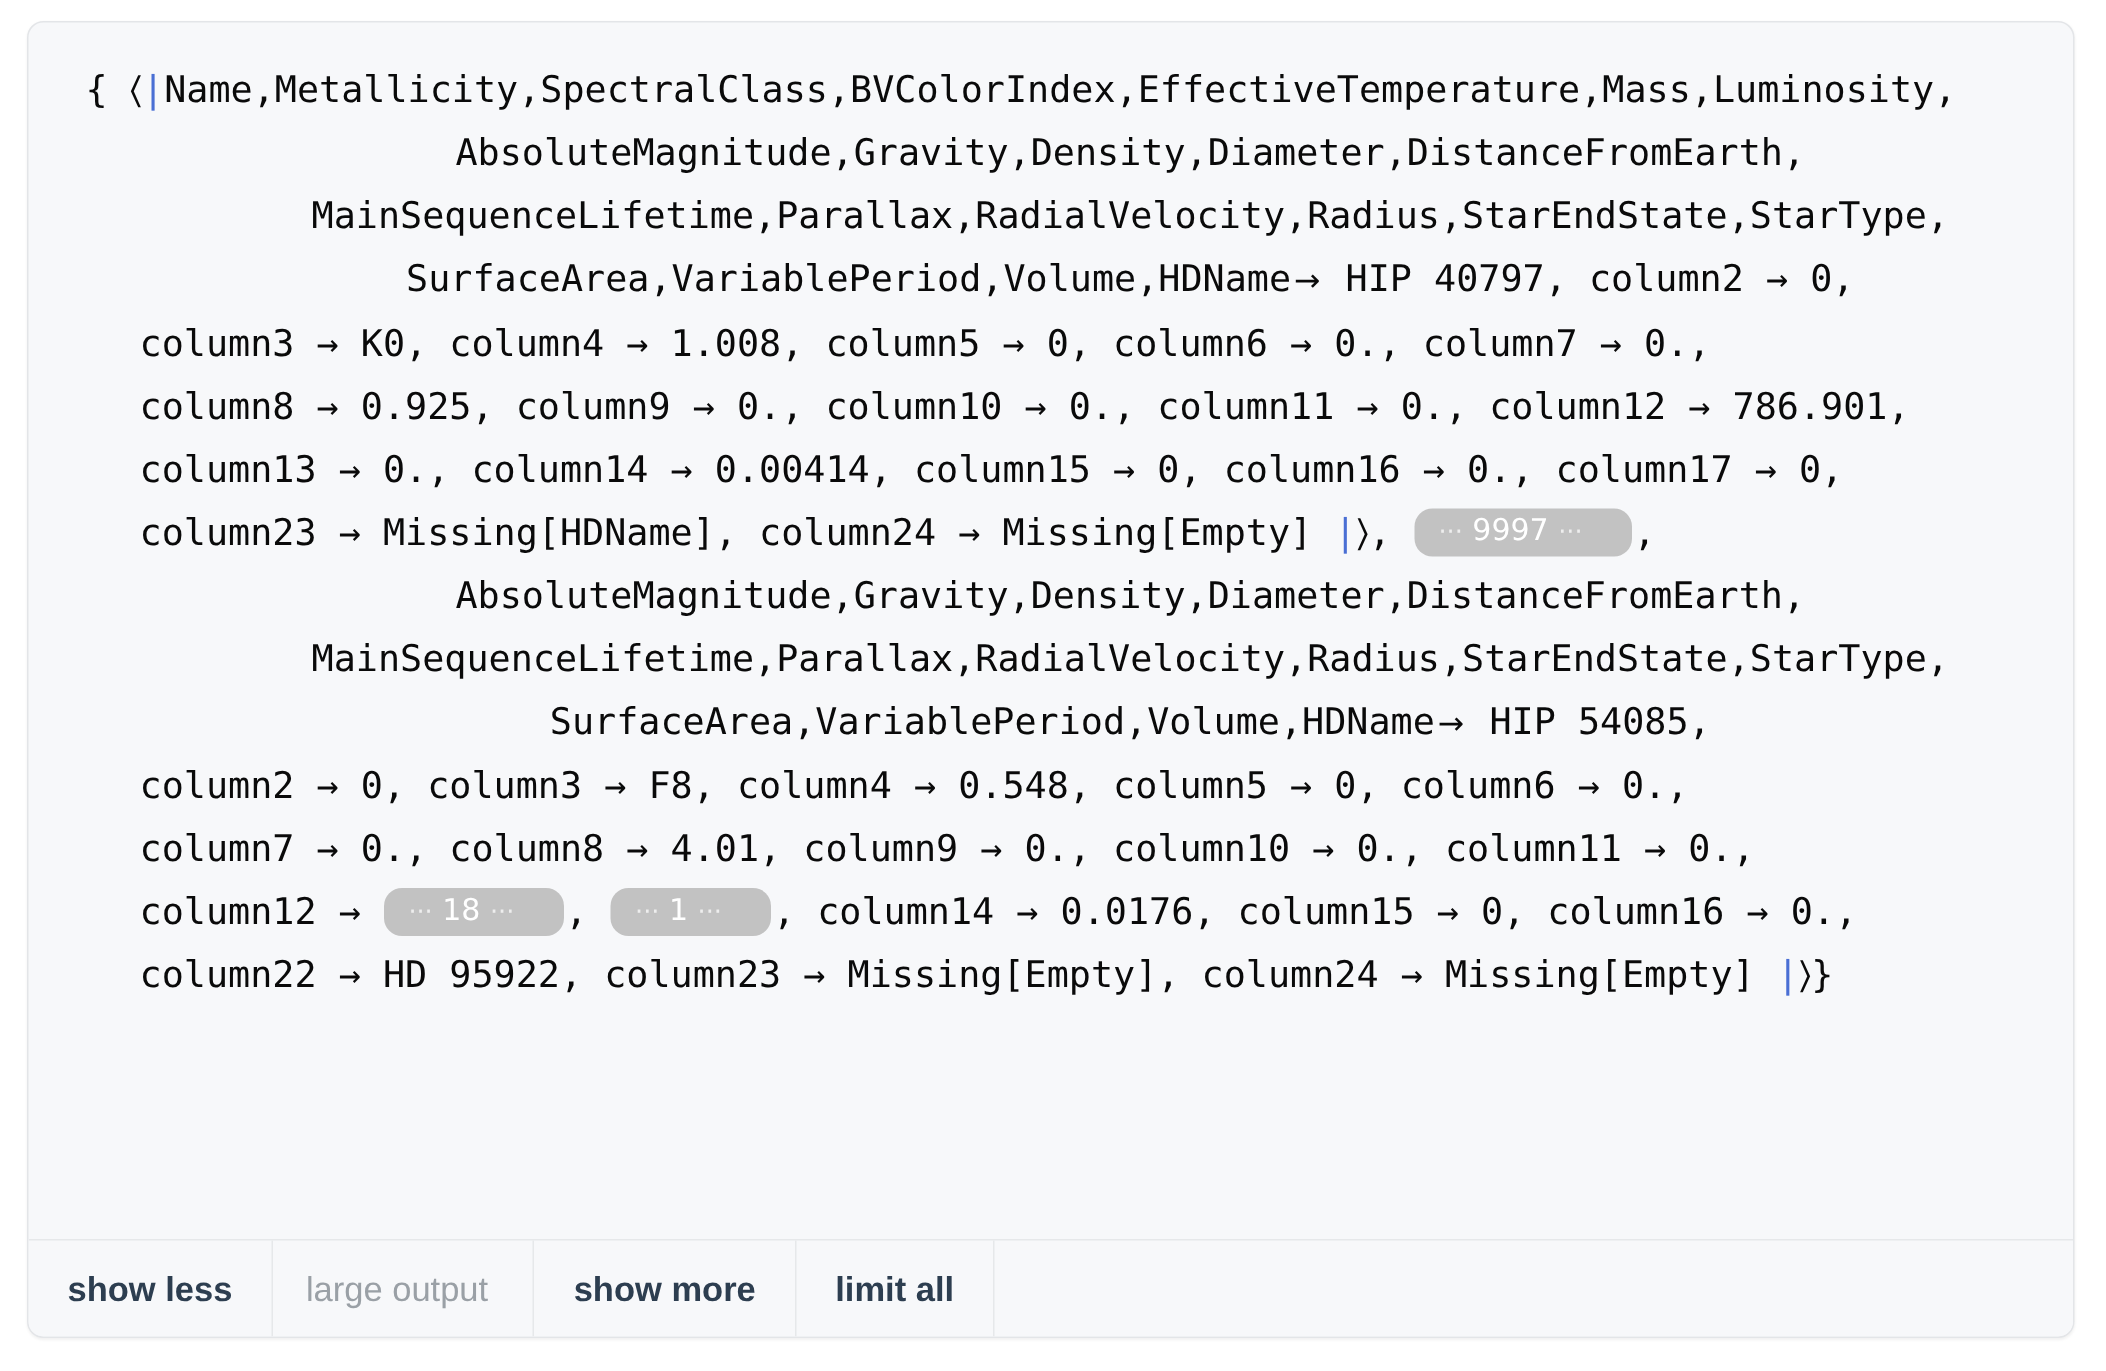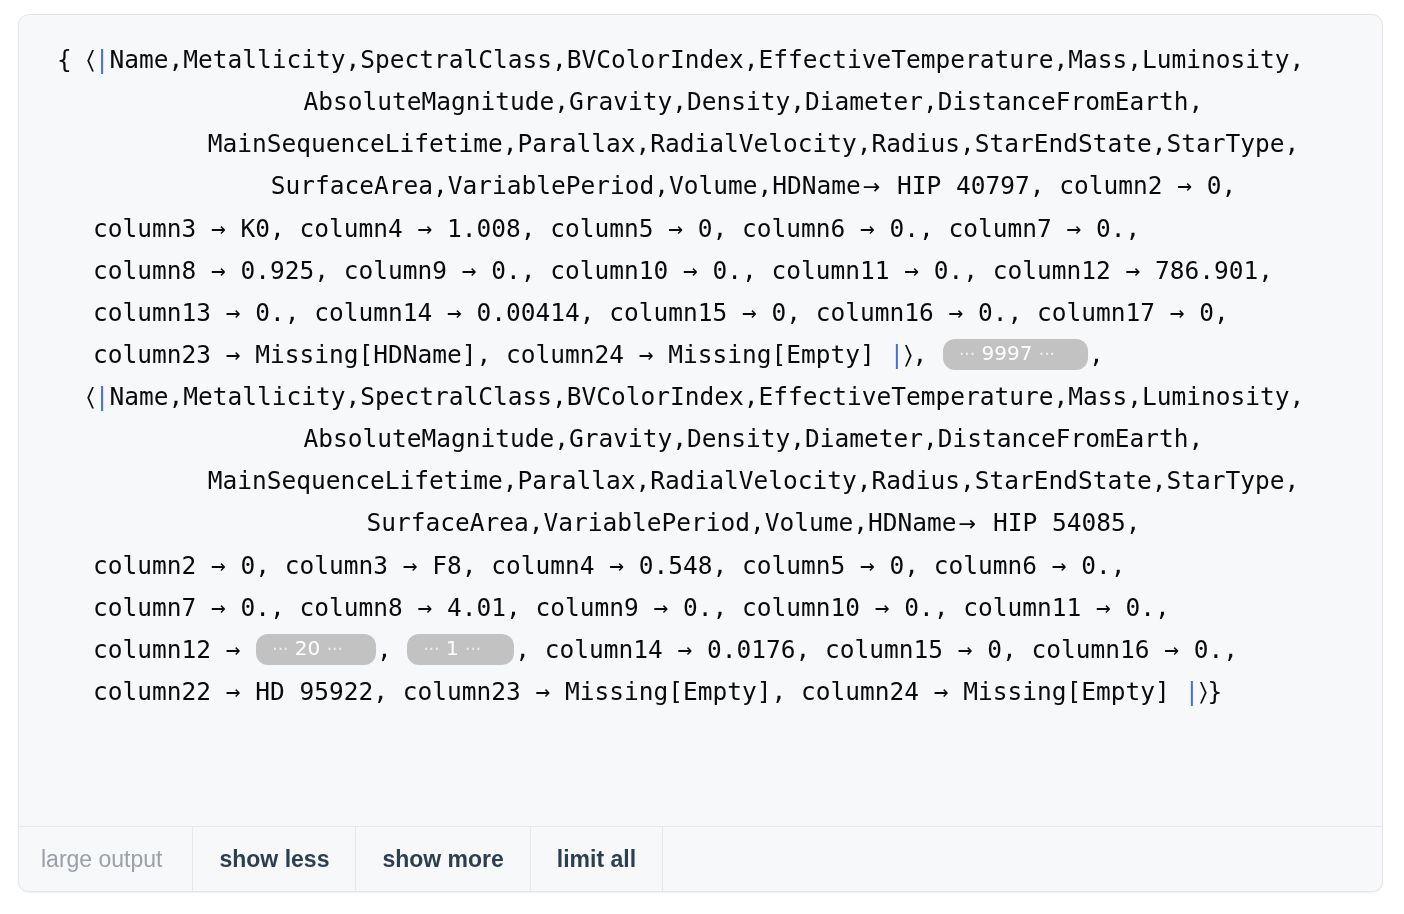--- a/index.html
+++ b/index.html
@@ -126,38 +126,37 @@
     <div class="expr-line ind2"><span>MainSequenceLifetime,Parallax,RadialVelocity,Radius,StarEndState,StarType,</span></div>
 
     <div class="expr-line ind2"><span>SurfaceArea,VariablePeriod,Volume,HDName</span><span class="arrow">→</span><span> HIP 40797, column2 → 0,</span></div>
 
     <div class="expr-line ind1"><span>column3 → K0, column4 → 1.008, column5 → 0, column6 → 0., column7 → 0.,</span></div>
     <div class="expr-line ind1"><span>column8 → 0.925, column9 → 0., column10 → 0., column11 → 0., column12 → 786.901,</span></div>
     <div class="expr-line ind1"><span>column13 → 0., column14 → 0.00414, column15 → 0, column16 → 0., column17 → 0,</span></div>
 
     <div class="expr-line ind1"><span>column23 → Missing[HDName], column24 → Missing[Empty] </span><span class="bar">|</span><span class="angle">〉</span><span>, </span><span class="pill"><span class="dots">···</span> <span>9997</span> <span class="dots">···</span></span><span>,</span></div>
 
-    <div class="expr-line ind0"><span>  </span><span class="angle">〈</span><span class="bar">|</span><span>Name,Metallicity,SpectralClass,BVColorIndex,EffectiveTemperature,Mass,Luminosity,</span></div>
 
     <div class="expr-line ind2"><span>AbsoluteMagnitude,Gravity,Density,Diameter,DistanceFromEarth,</span></div>
 
     <div class="expr-line ind2"><span>MainSequenceLifetime,Parallax,RadialVelocity,Radius,StarEndState,StarType,</span></div>
 
     <div class="expr-line ind2"><span>SurfaceArea,VariablePeriod,Volume,HDName</span><span class="arrow">→</span><span> HIP 54085,</span></div>
 
     <div class="expr-line ind1"><span>column2 → 0, column3 → F8, column4 → 0.548, column5 → 0, column6 → 0.,</span></div>
     <div class="expr-line ind1"><span>column7 → 0., column8 → 4.01, column9 → 0., column10 → 0., column11 → 0.,</span></div>
 
-    <div class="expr-line ind1"><span>column12 → </span><span class="pill"><span class="dots">···</span> <span>20</span> <span class="dots">···</span></span><span>, </span><span class="pill"><span class="dots">···</span> <span>1</span> <span class="dots">···</span></span><span>, column14 → 0.0176, column15 → 0, column16 → 0.,</span></div>
+    <div class="expr-line ind1"><span>column12 → </span><span class="pill"><span class="dots">···</span> <span>18</span> <span class="dots">···</span></span><span>, </span><span class="pill"><span class="dots">···</span> <span>1</span> <span class="dots">···</span></span><span>, column14 → 0.0176, column15 → 0, column16 → 0.,</span></div>
 
 
     <div class="expr-line ind1"><span>column22 → HD 95922, column23 → Missing[Empty], column24 → Missing[Empty] </span><span class="bar">|</span><span class="angle">〉</span><span class="brace">}</span></div>
 
   </div>
 
   <div id="footer-bar">
+    <div class="fbtn">show less</div>
     <div class="fbtn label">large output</div>
-    <div class="fbtn">show less</div>
     <div class="fbtn">show more</div>
     <div class="fbtn">limit all</div>
   </div>
 
 </div>
 
 </body></html>

